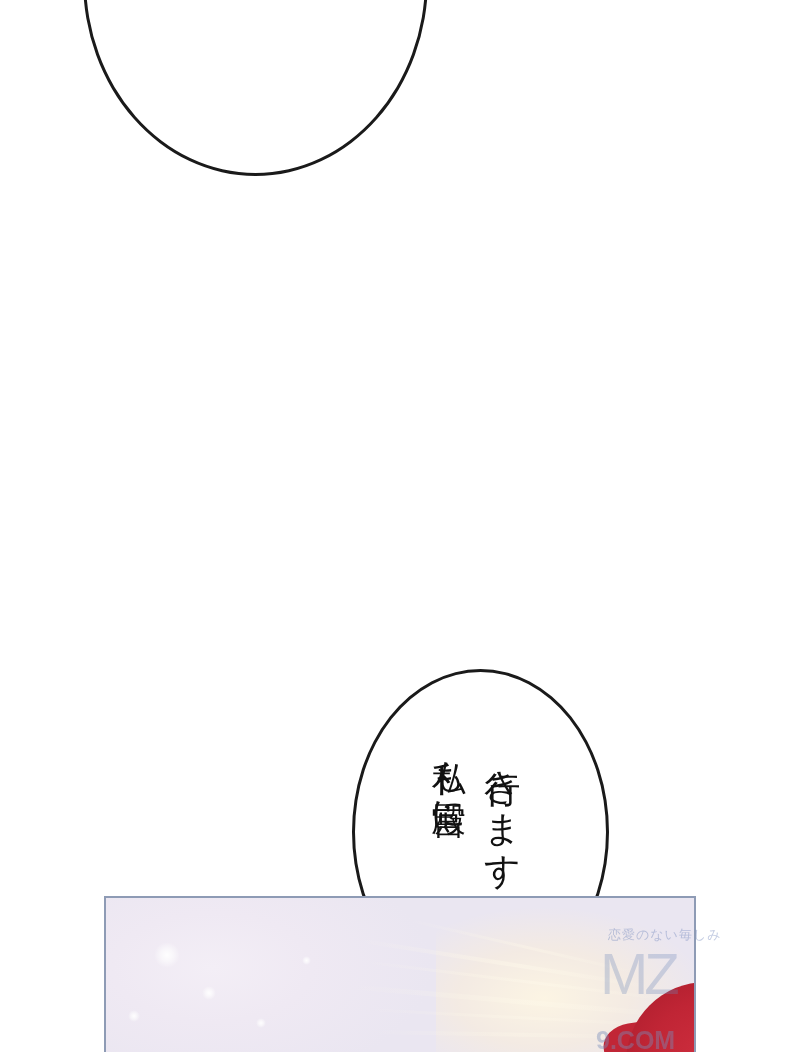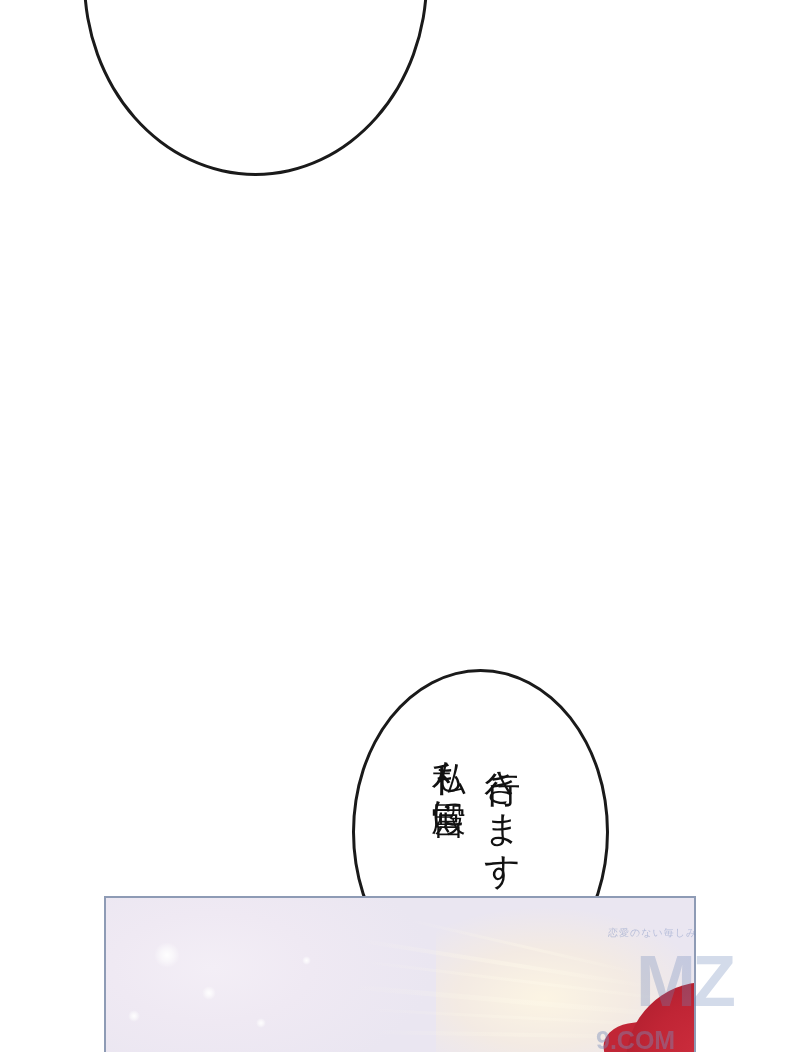--- a/index.html
+++ b/index.html
@@ -136,35 +136,34 @@
     top: 918px;
     width: 208px;
     height: 134px;
     pointer-events: none;
     user-select: none;
   }
   #wm-small {
     position: absolute;
     left: 16px;
     top: 8px;
-    font-size: 10px;
+    font-size: 13px;
     color: rgba(120,140,190,0.45);
     letter-spacing: 1px;
     font-family: Liberation Mono, monospace;
   }
   #wm-mark {
     position: absolute;
     left: 8px;
     top: 22px;
-    font-size: 72px;
-    font-weight: bold;
+    font-size: 58px;
+    font-weight: normal;
     color: rgba(110,135,185,0.30);
     font-family: "Liberation Sans", sans-serif;
     letter-spacing: -4px;
-    margin-left: 36px;
   }
   #wm-domain {
     position: absolute;
     left: 4px;
     top: 108px;
     font-size: 25px;
     font-weight: bold;
     color: rgba(120,140,185,0.42);
     font-family: "Liberation Sans", sans-serif;
     letter-spacing: 0px;

